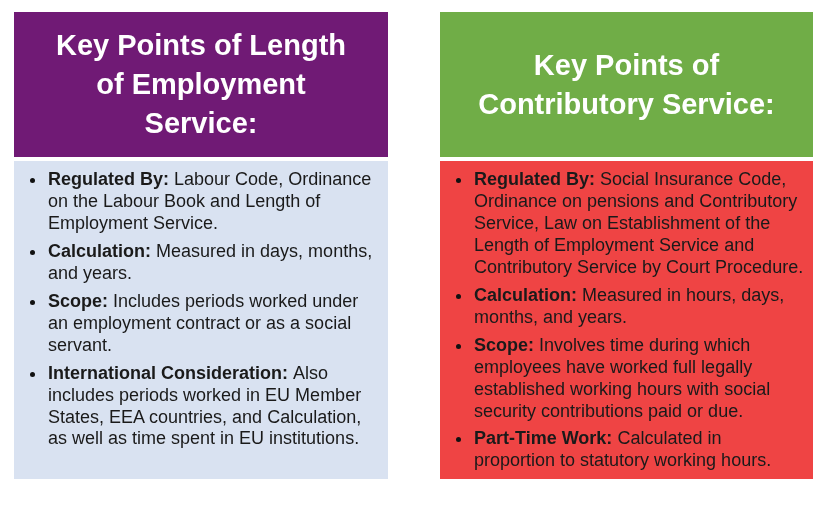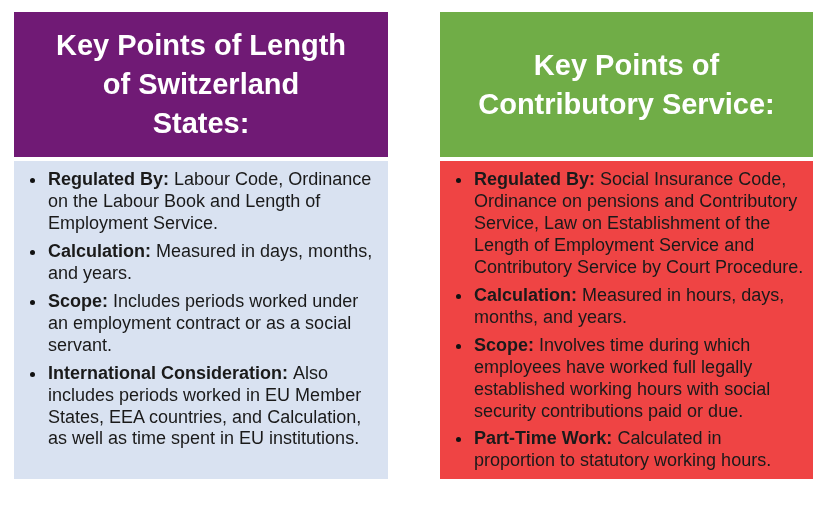--- a/index.html
+++ b/index.html
@@ -61,22 +61,22 @@
   }
 </style>
 </head>
 <body>
 
 <div>
 
   <section class="card card-left">
     <header class="card-header" style="background-color: #701a75;">
       <div>Key Points of Length</div>
-      <div>of Switzerland</div>
-      <div>States:</div>
+      <div>of Employment</div>
+      <div>Service:</div>
     </header>
     <div class="card-body" style="background-color: rgb(217, 226, 241);">
       <ul class="bullet-list">
         <li>
           <span class="lead">Regulated By:</span><span>Labour Code, Ordinance on the Labour Book and Length of Employment Service.</span>
         </li>
         <li>
           <span class="lead">Calculation:</span><span>Measured in days, months, and years.</span>
         </li>
         <li>

